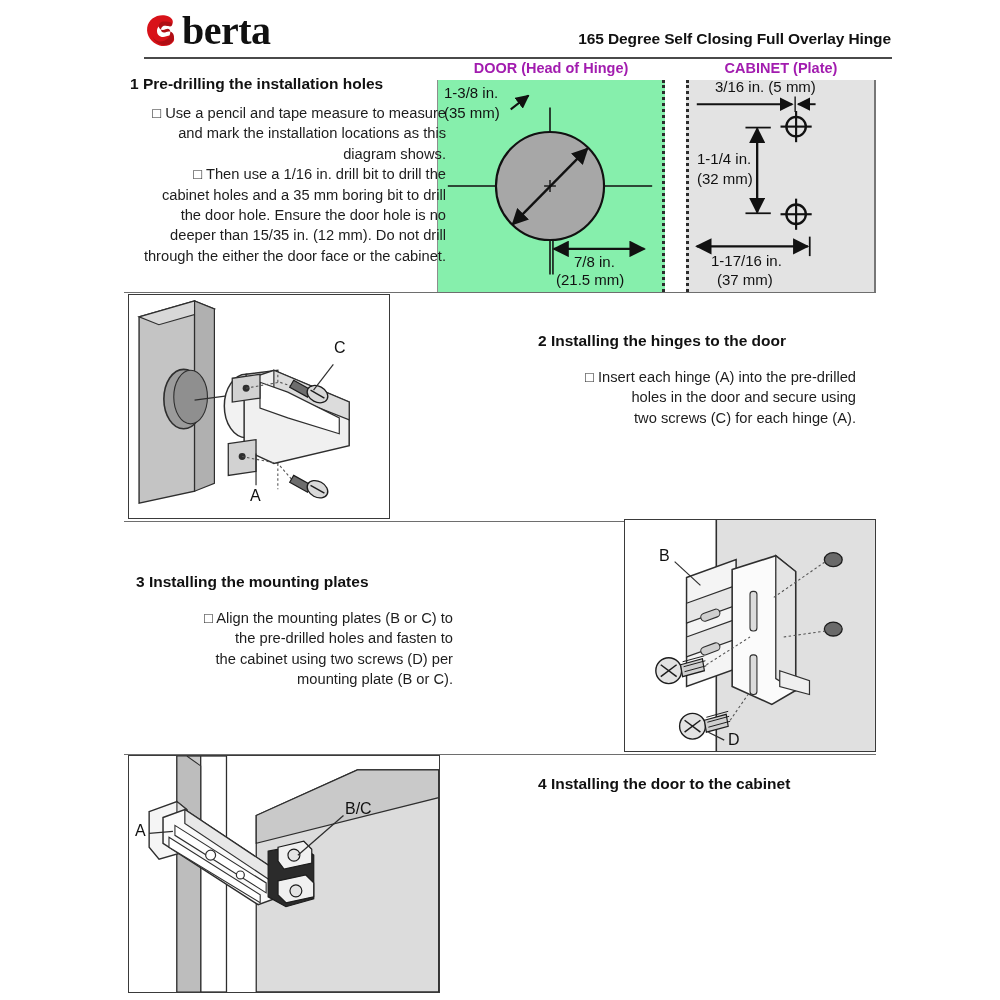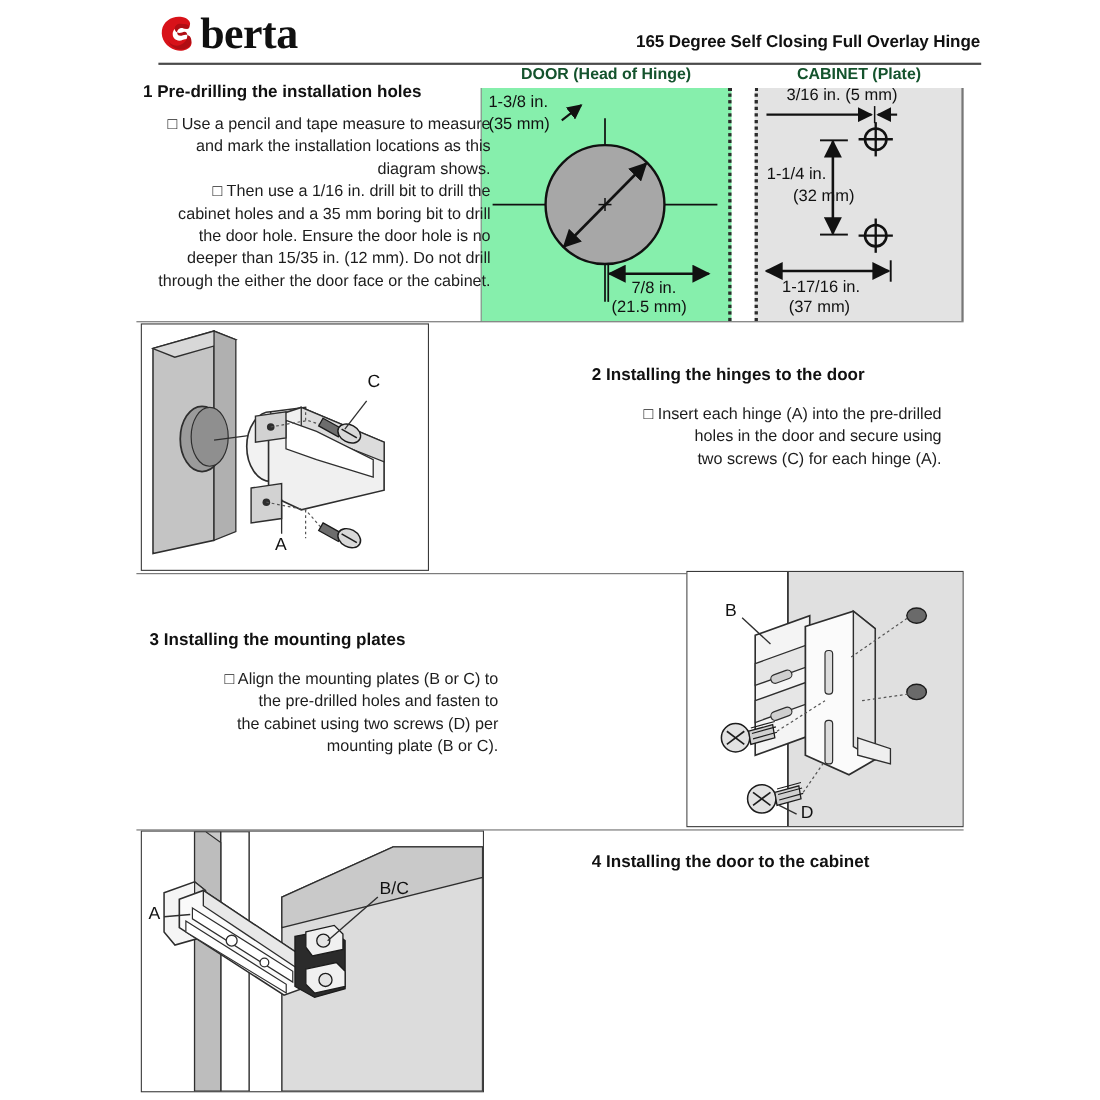--- a/index.html
+++ b/index.html
@@ -27,21 +27,21 @@
     white-space: nowrap; letter-spacing: -0.1px;
   }
   #header-rule {
     position: absolute; left: 128px; top: 57px; width: 748px; height: 0;
     border-top: 2px solid #4a4a4a;
   }
 
   
   .panel-caption {
     position: absolute; top: 60px;
-    font-size: 14.5px; font-weight: 700; color: #14532d;
+    font-size: 14.5px; font-weight: 700; color: #a21caf;
     text-align: center; white-space: nowrap;
   }
   #cap-door   { left: 437px; width: 228px; }
   #cap-cab    { left: 686px; width: 190px; }
 
   
   #tech-door {
     position: absolute; left: 437px; top: 80px; width: 228px; height: 212px;
     background: #86efac;
     border-right: 3px dotted #2b2b2b;
@@ -160,21 +160,21 @@
 
       <line x1="70" y1="47" x2="70" y2="133" stroke="#111" stroke-width="2.4" marker-start="url(#ah2)" marker-end="url(#ah2)"></line>
       <line x1="58" y1="46" x2="84" y2="46" stroke="#111" stroke-width="1.8"></line>
       <line x1="58" y1="134" x2="84" y2="134" stroke="#111" stroke-width="1.8"></line>
 
       <line x1="8" y1="168" x2="122" y2="168" stroke="#111" stroke-width="2.4" marker-start="url(#ah2)" marker-end="url(#ah2)"></line>
       <line x1="124" y1="158" x2="124" y2="178" stroke="#111" stroke-width="1.8"></line>
     </svg>
     <div class="dim-label" style="left:26px; top:-2px;">3/16 in. (5 mm)</div>
     <div class="dim-label" style="left:8px; top:70px;">1-1/4 in.</div>
-    <div class="dim-label" style="left:8px; top:90px;margin-left:24px;">(32 mm)</div>
+    <div class="dim-label" style="left:8px; top:90px;">(32 mm)</div>
     <div class="dim-label" style="left:6px; top:172px;margin-left:16px;">1-17/16 in.</div>
     <div class="dim-label" style="left:28px; top:191px;">(37 mm)</div>
   </div>
 
   <div class="step-title" style="left:130px; top:75px;">1 Pre-drilling the installation holes</div>
   <div class="step-body" style="left:126px; top:103px; width:320px;">
     <p>□ Use a pencil and tape measure to measure</p>
     <p>and mark the installation locations as this</p>
     <p>diagram shows.</p>
     <p>□ Then use a 1/16 in. drill bit to drill the</p>

